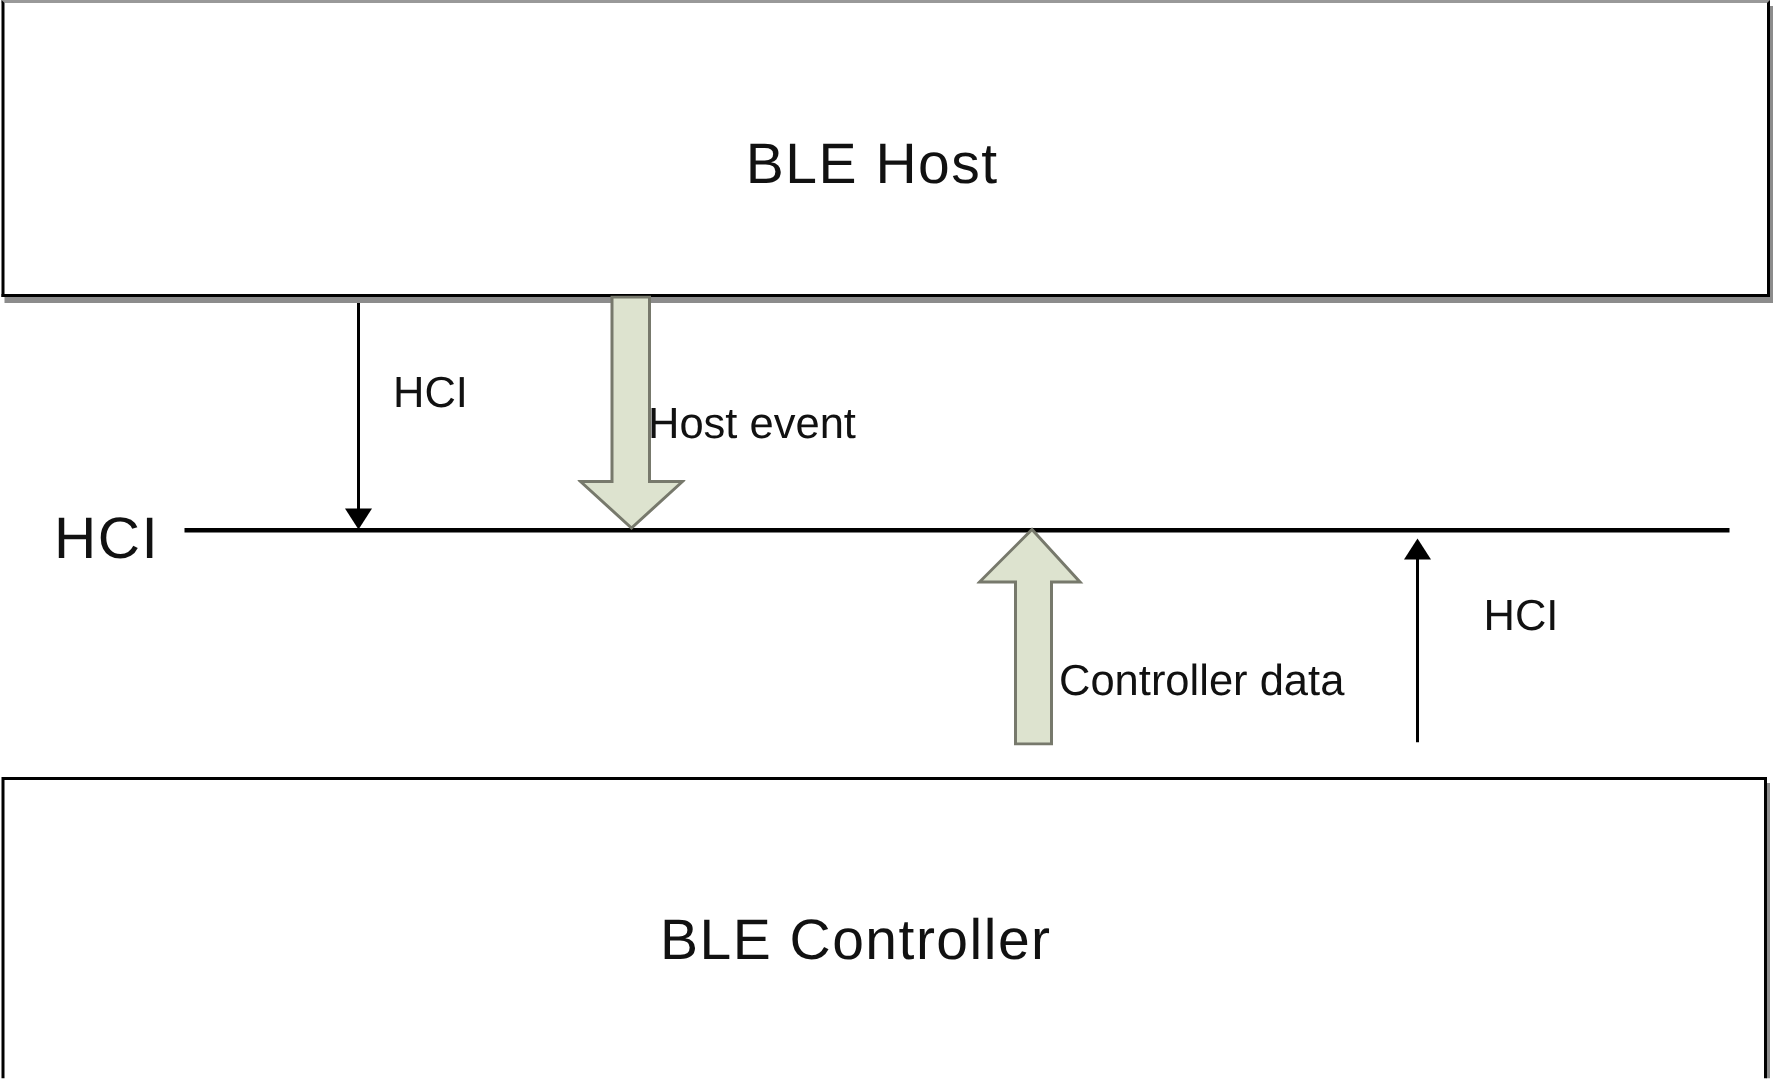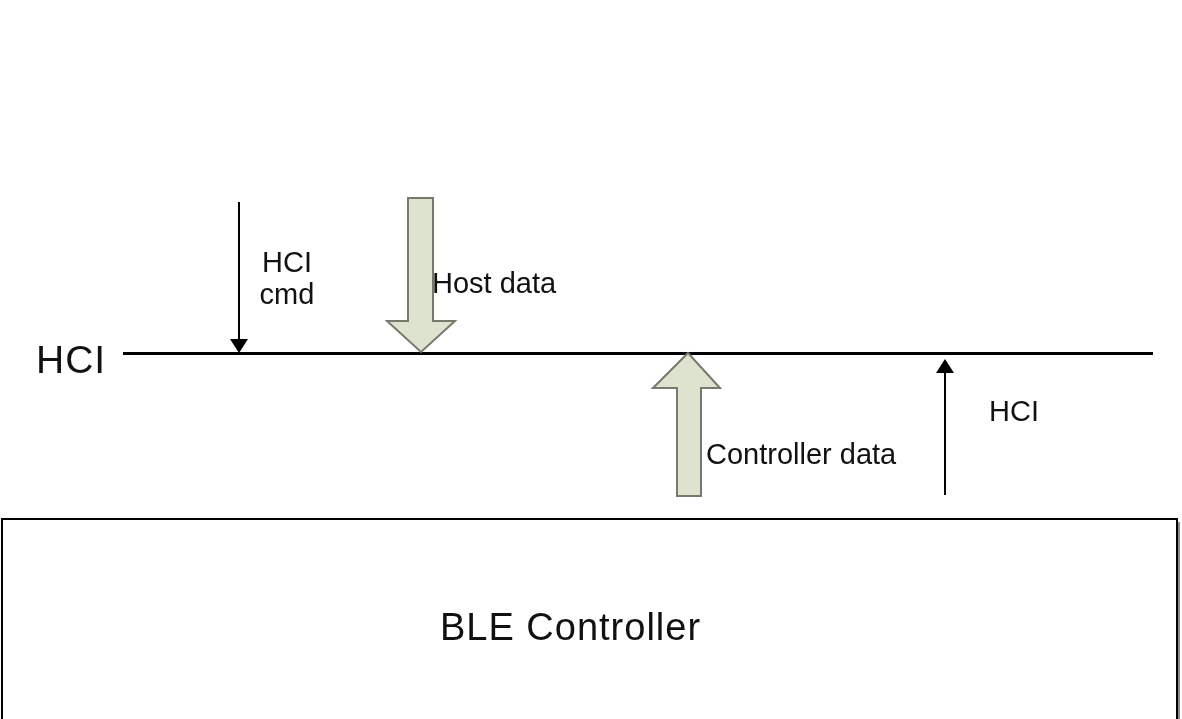--- a/index.html
+++ b/index.html
@@ -70,41 +70,43 @@
   #hci-cmd-label   { left: 230px; top: 246px; width: 114px; line-height: 32px; }
   #host-data-label { left: 432px; top: 267px; }
   #controller-data-label { left: 706px; top: 438px; }
   #hci-event-label { left: 963px; top: 394px; width: 102px; line-height: 34px; }
 </style>
 </head>
 <body>
 
 <div id="canvas">
 
+  <div class="box" id="host-box">
+    <div class="box-title">BLE Host</div>
+  </div>
 
   <div class="box" id="controller-box">
     <div class="box-title">BLE Controller</div>
   </div>
 
   <div id="hci-line"></div>
   <div id="hci-label">HCI</div>
 
   <svg id="hci-cmd-arrow" class="arrow-svg thin-arrow" width="22" height="152" viewBox="0 0 22 152">
     <line x1="11" y1="0" x2="11" y2="139"></line>
     <polygon points="2,137 20,137 11,151"></polygon>
   </svg>
   <div class="flow-label two-line" id="hci-cmd-label">
     <div>HCI</div>
-    <div>cmd</div>
   </div>
 
   <svg id="host-data-arrow" class="arrow-svg block-arrow" width="72" height="158" viewBox="0 0 72 158">
     <path d="M23,1 L48,1 L48,124 L70,124 L36,155 L2,124 L23,124 Z"></path>
   </svg>
-  <div class="flow-label" id="host-data-label">Host data</div>
+  <div class="flow-label" id="host-data-label">Host event</div>
 
   <svg id="controller-data-arrow" class="arrow-svg block-arrow" width="72" height="146" viewBox="0 0 72 146">
     <path d="M37,2 L69,37 L50,37 L50,145 L26,145 L26,37 L2,37 Z"></path>
   </svg>
   <div class="flow-label" id="controller-data-label">Controller data</div>
 
   <svg id="hci-event-arrow" class="arrow-svg thin-arrow" width="22" height="137" viewBox="0 0 22 137">
     <line x1="11" y1="137" x2="11" y2="13"></line>
     <polygon points="2,15 20,15 11,1"></polygon>
   </svg>

